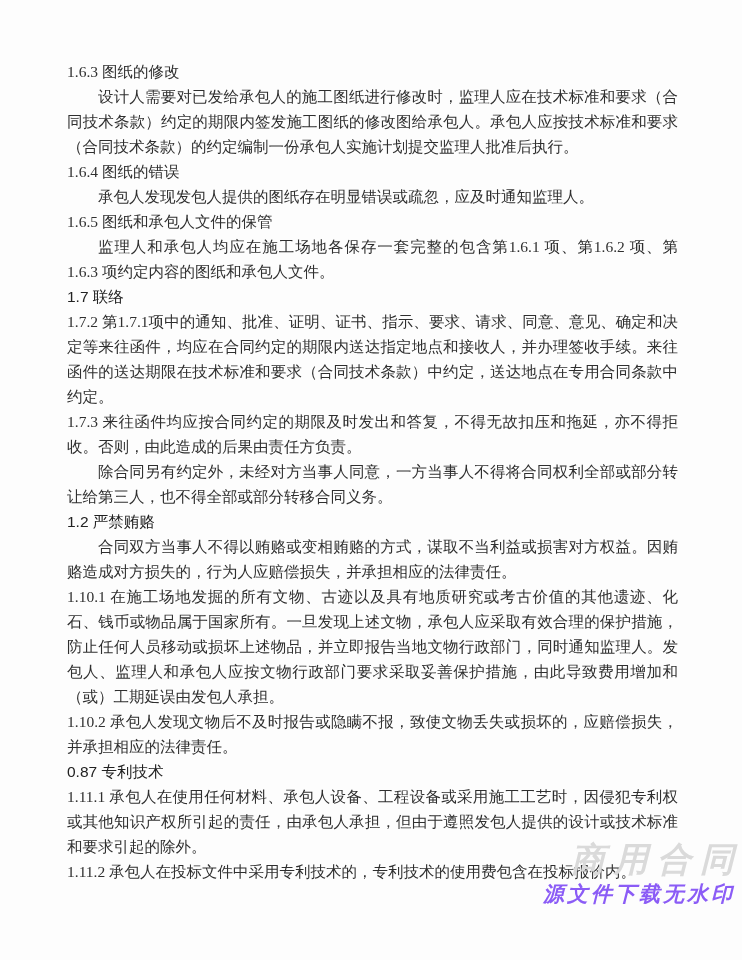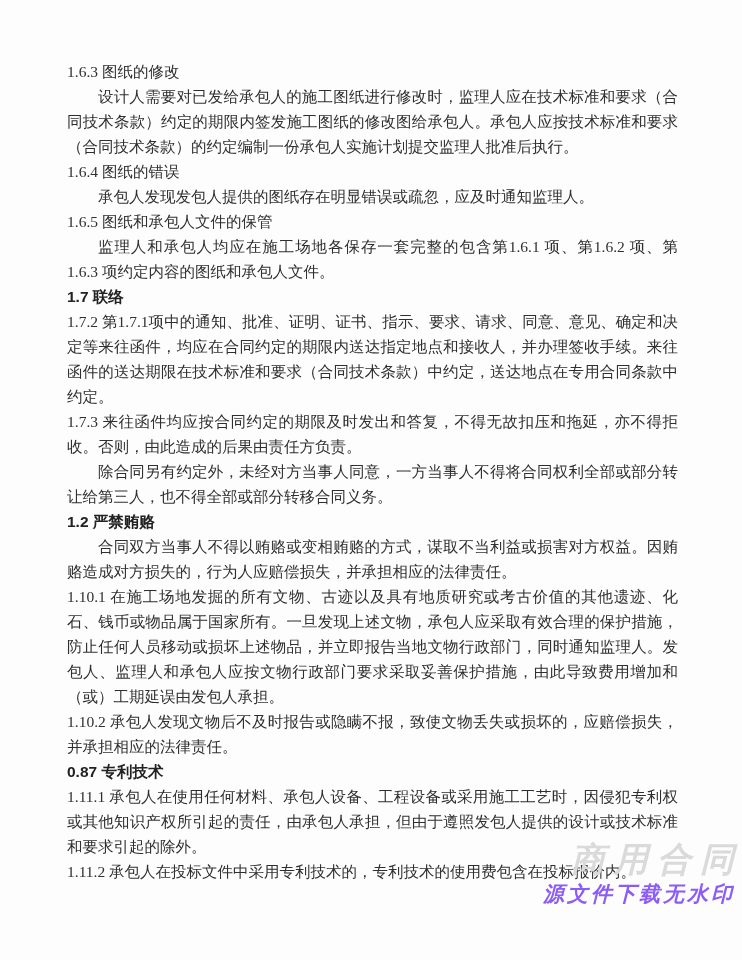--- a/index.html
+++ b/index.html
@@ -23,21 +23,21 @@
     line-height: 25px;
     color: #2f2f2f;
     text-align: justify;
   }
 
   .content p { text-align: justify; }
 
   
   .h {
     font-family: "Liberation Sans", "DejaVu Sans", sans-serif;
-    font-weight: 700;
+    font-weight: 400;
     color: #222222;
   }
 
   
   .t { text-indent: 0; }
 
   
   .p { text-indent: 2em; }
 
   

